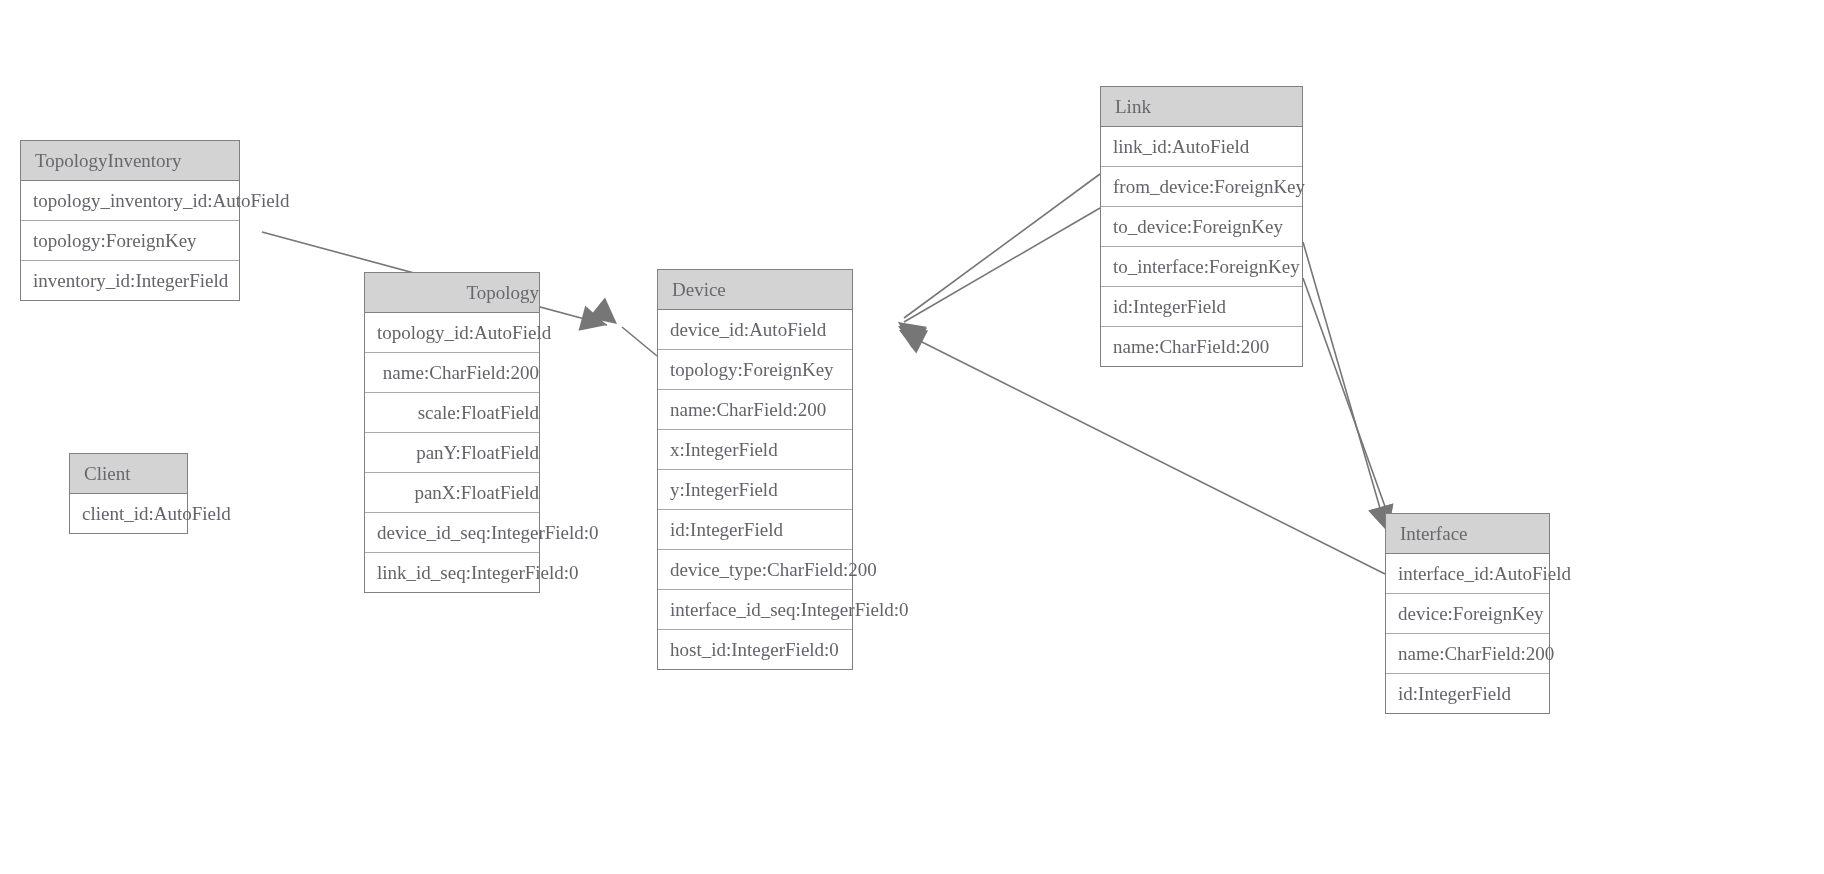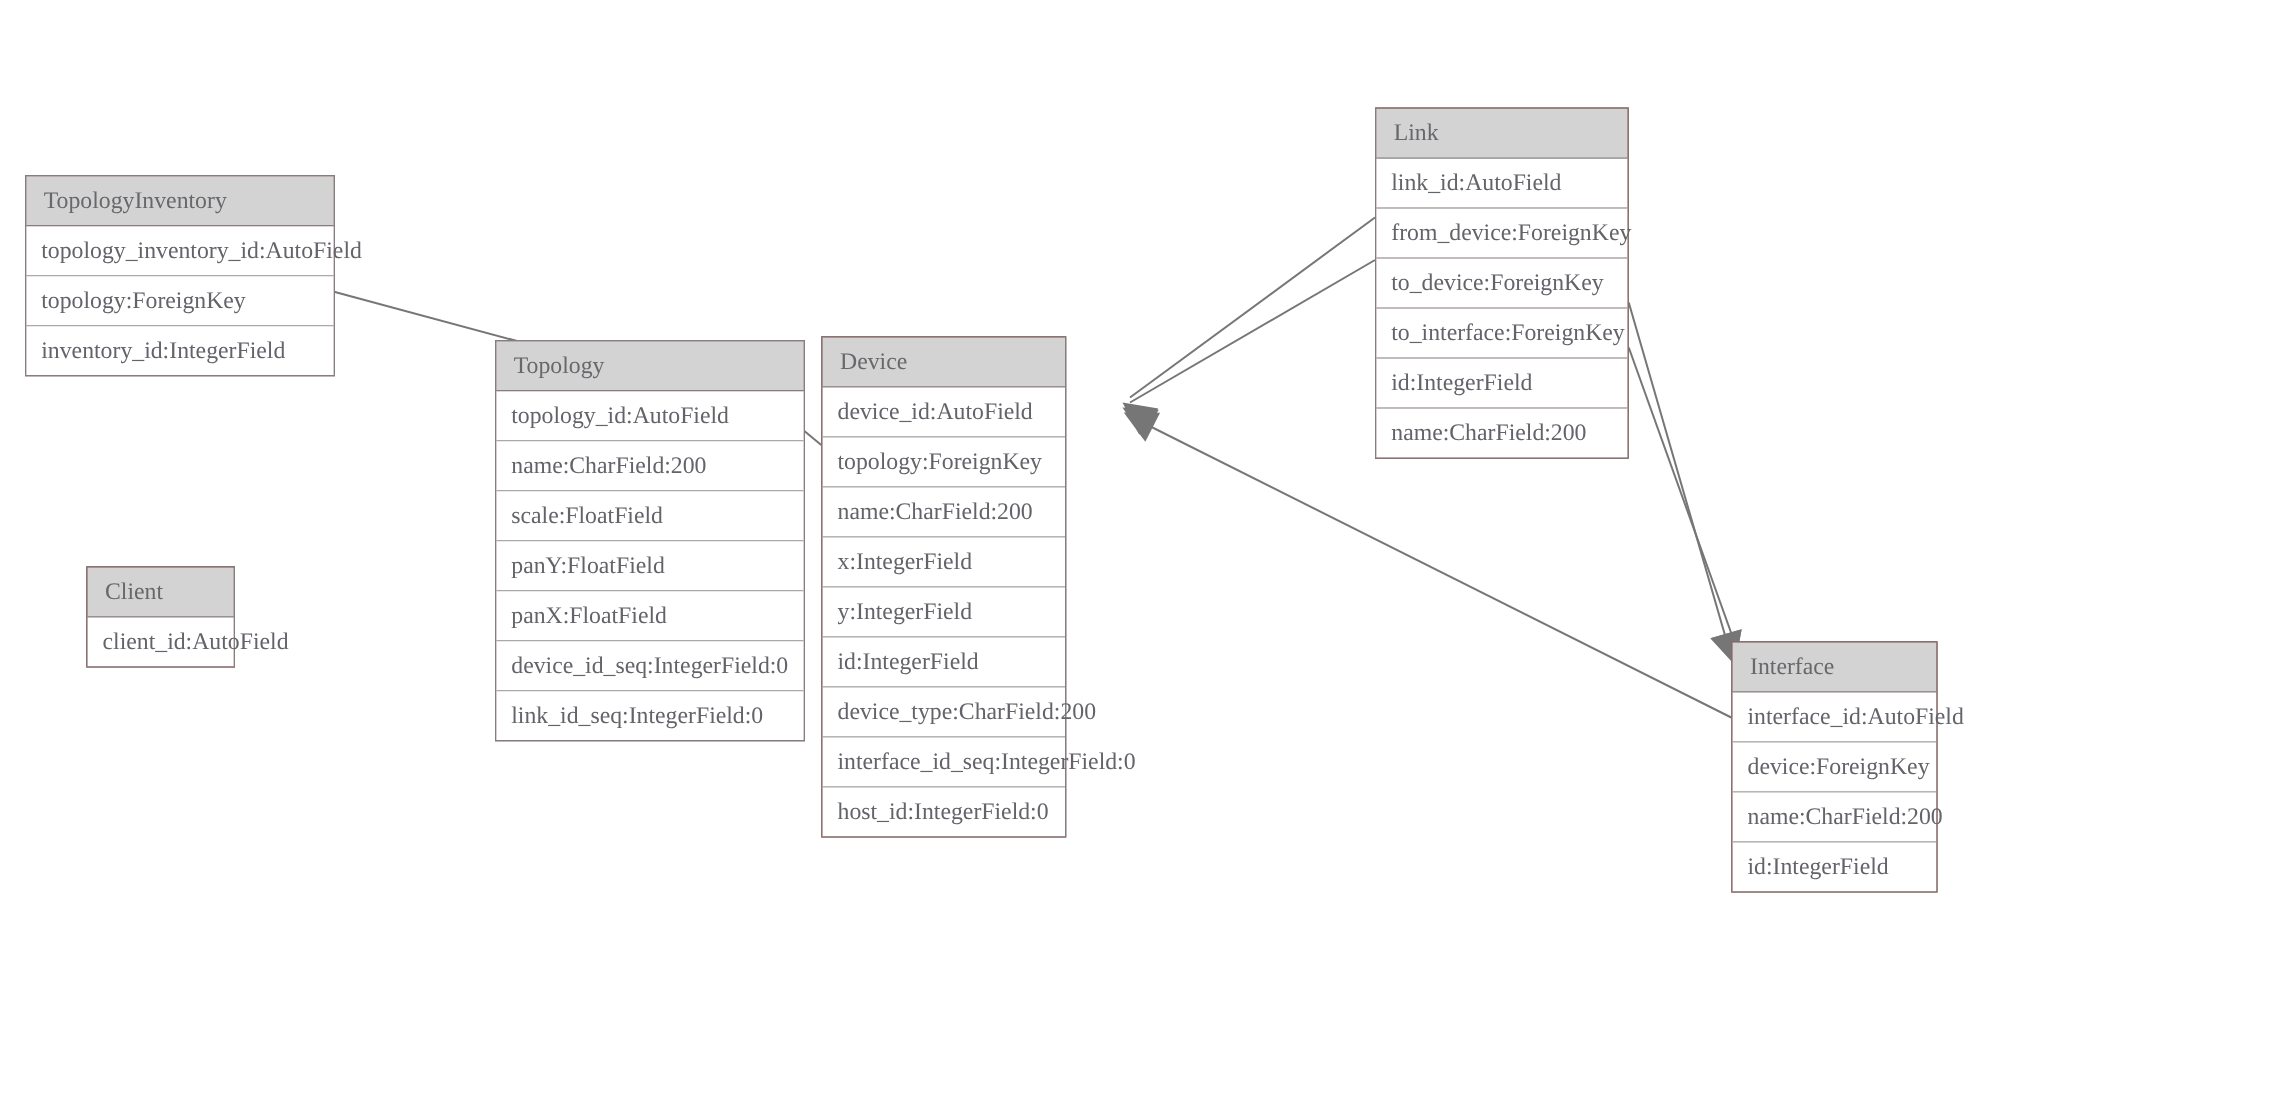--- a/index.html
+++ b/index.html
@@ -20,21 +20,21 @@
     position: absolute;
     left: 0; top: 0;
     width: 1824px;
     height: 874px;
     pointer-events: none;
   }
   .entity {
     position: absolute;
     box-sizing: border-box;
     border: 1px solid #808080;
-    background: #7f1d1d;
+    background: #eab308;
     z-index: 5;
   }
   .entity-header {
     box-sizing: border-box;
     background: #d3d3d3;
     border-bottom: 1px solid #808080;
     color: #68686c;
     font-size: 19px;
     line-height: 1;
     padding: 10px 0 10px 14px;
@@ -87,29 +87,29 @@
         <polyline points="1303,242 1384,522" fill="none" stroke="#767676" stroke-width="1.6"></polyline>
         <polygon points="0,0 -26,-13 -26,13" fill="#767676" transform="translate(1388,532) rotate(74)"></polygon>
       </g>
       <g>
         <polyline points="1303,278 1392,526" fill="none" stroke="#767676" stroke-width="1.6"></polyline>
         <polygon points="0,0 -26,-13 -26,13" fill="#767676" transform="translate(1388,532) rotate(74)"></polygon>
       </g>
     </svg>
 
   <div id="entity-layer">
-      <div class="entity" style="left: 20px; top: 140px; width: 248px;">
+      <div class="entity" style="left: 20px; top: 140px; width: 220px;">
         <div class="entity-header">TopologyInventory</div>
         <div class="entity-fields">
           <div class="field-row">topology_inventory_id:AutoField</div>
           <div class="field-row">topology:ForeignKey</div>
           <div class="field-row">inventory_id:IntegerField</div>
         </div>
       </div>
-      <div class="entity" style="left: 396px; top: 272px; width: 248px;">
+      <div class="entity" style="left: 364px; top: 272px; width: 176px; text-align: right;">
         <div class="entity-header">Topology</div>
         <div class="entity-fields">
           <div class="field-row">topology_id:AutoField</div>
           <div class="field-row">name:CharField:200</div>
           <div class="field-row">scale:FloatField</div>
           <div class="field-row">panY:FloatField</div>
           <div class="field-row">panX:FloatField</div>
           <div class="field-row">device_id_seq:IntegerField:0</div>
           <div class="field-row">link_id_seq:IntegerField:0</div>
         </div>

